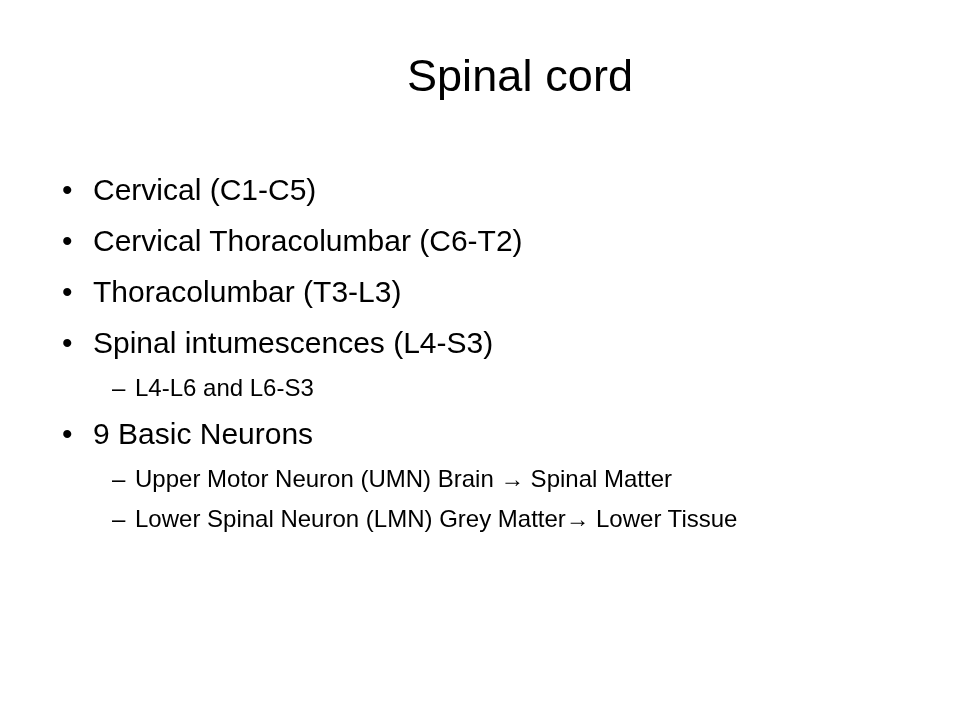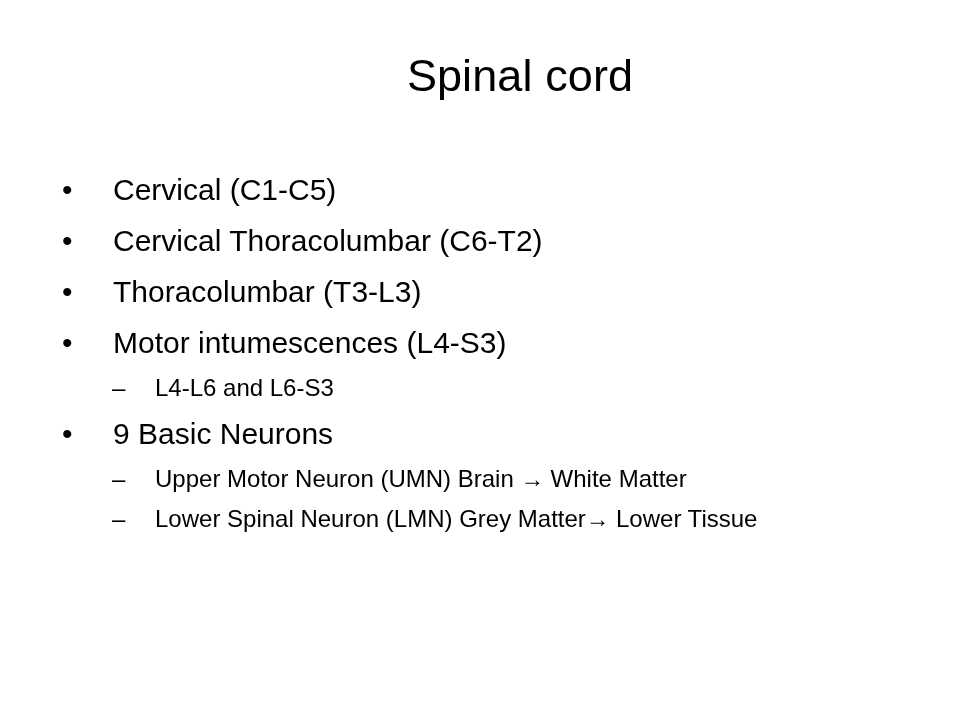--- a/index.html
+++ b/index.html
@@ -86,21 +86,20 @@
     left: 56px;
     top: 0;
     width: 24px;
     font-size: 24px;
     line-height: 40px;
     text-align: left;
   }
 
   .text {
     display: block;
-    margin-left: 20px;
   }
 
   
   .arrow {
     font-weight: 700;
     font-size: 0.98em;
   }
 </style>
 </head>
 <body>
@@ -122,36 +121,36 @@
         <span class="text">Cervical Thoracolumbar (C6-T2)</span>
       </li>
 
       <li class="item lvl1">
         <span class="marker">•</span>
         <span class="text">Thoracolumbar (T3-L3)</span>
       </li>
 
       <li class="item lvl1">
         <span class="marker">•</span>
-        <span class="text">Motor intumescences (L4-S3)</span>
+        <span class="text">Spinal intumescences (L4-S3)</span>
       </li>
 
       <li class="item lvl2">
         <span class="marker">–</span>
         <span class="text">L4-L6 and L6-S3</span>
       </li>
 
       <li class="item lvl1">
         <span class="marker">•</span>
         <span class="text">9 Basic Neurons</span>
       </li>
 
       <li class="item lvl2">
         <span class="marker">–</span>
-        <span class="text"><span>Upper Motor Neuron (UMN) Brain </span><span class="arrow">→</span><span> White Matter</span></span>
+        <span class="text"><span>Upper Motor Neuron (UMN) Brain </span><span class="arrow">→</span><span> Spinal Matter</span></span>
       </li>
 
       <li class="item lvl2">
         <span class="marker">–</span>
         <span class="text"><span>Lower Spinal Neuron (LMN) Grey Matter</span><span class="arrow">→</span><span> Lower Tissue</span></span>
       </li>
 
     </ul>
   </div>
 

